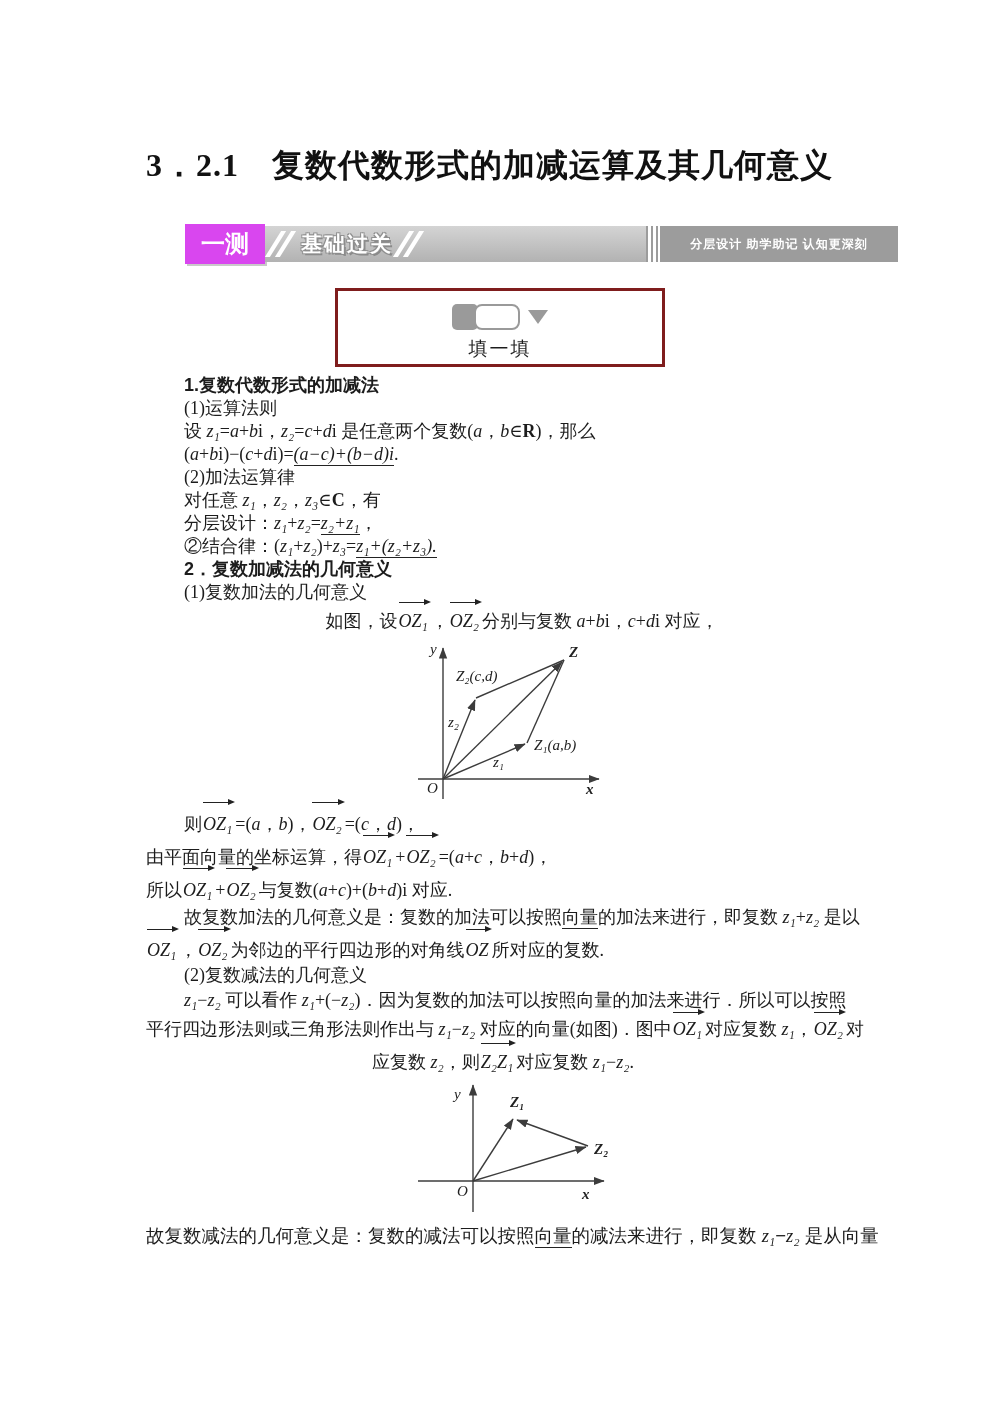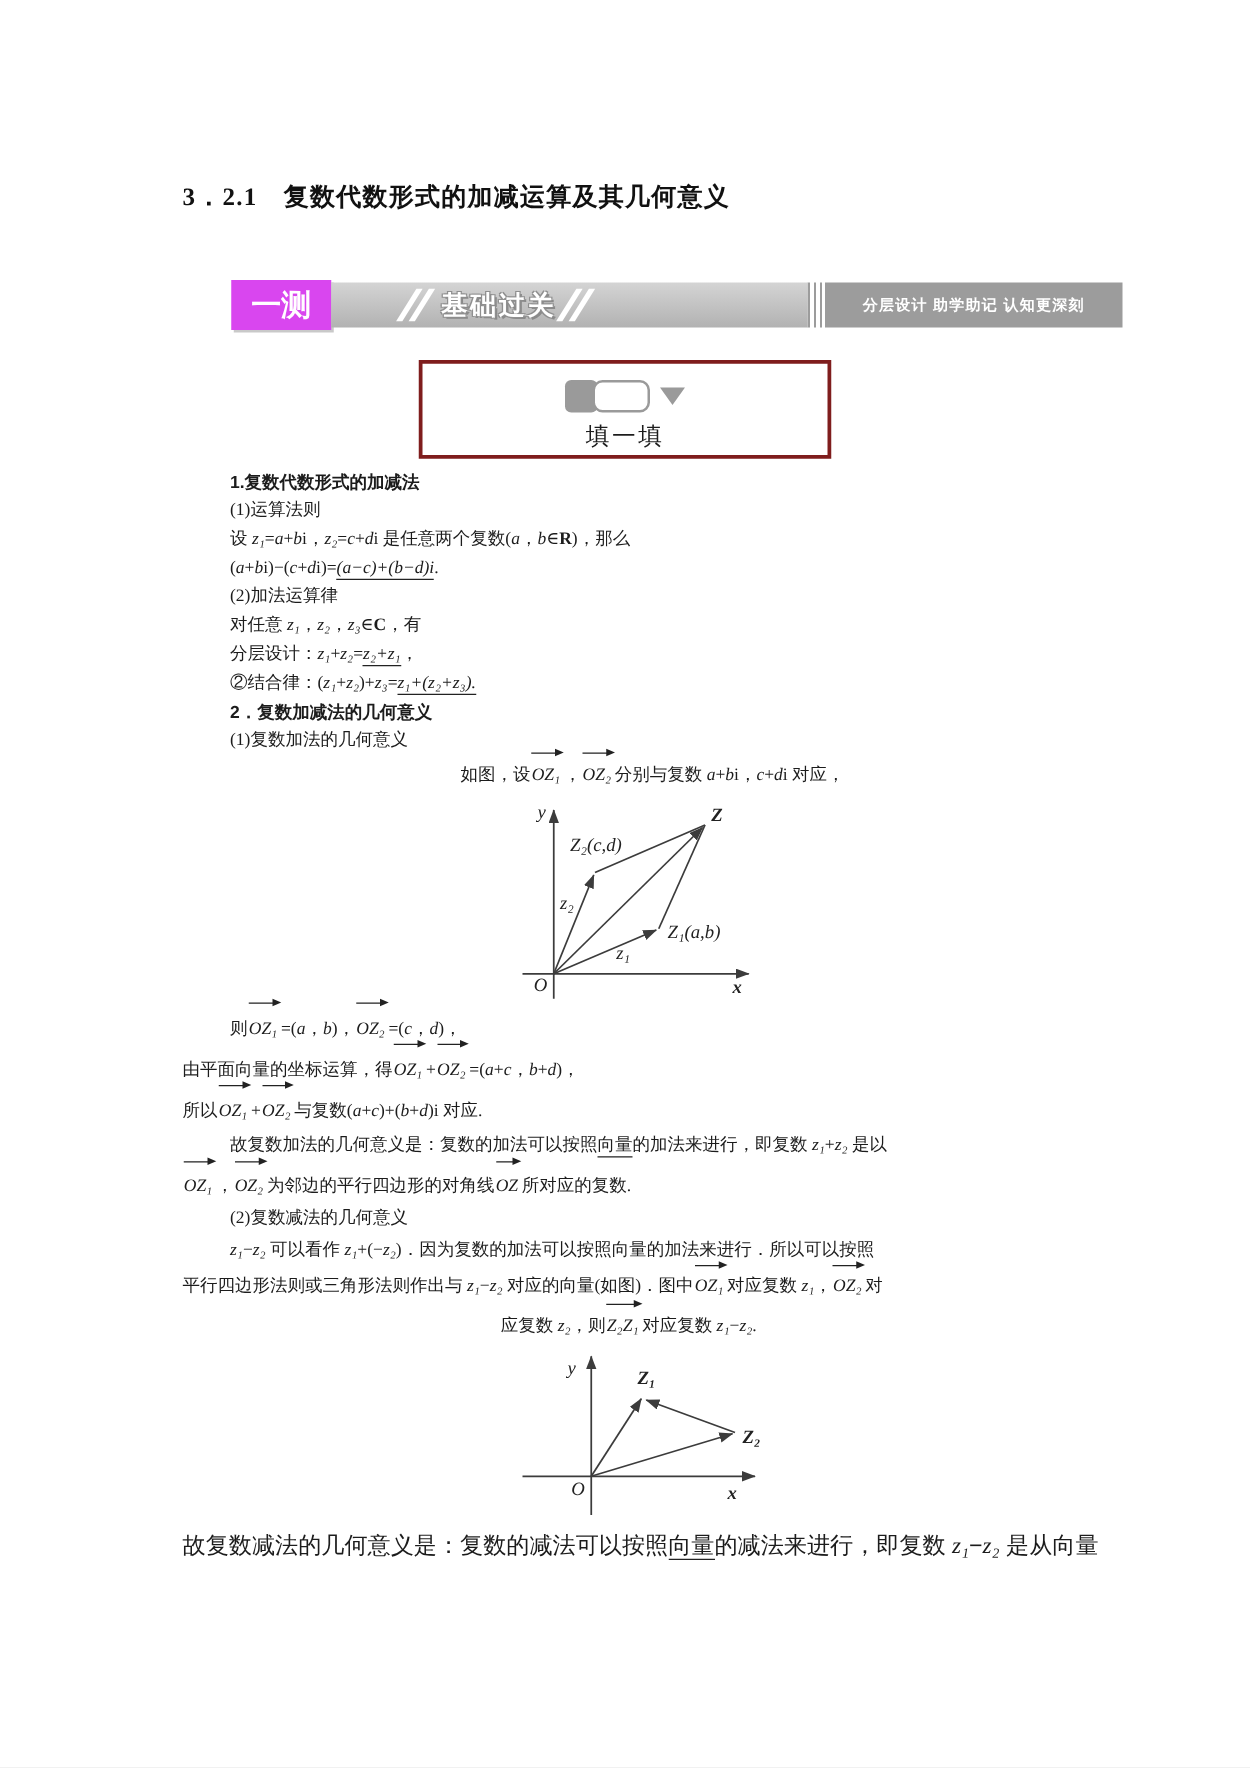--- a/index.html
+++ b/index.html
@@ -8,35 +8,35 @@
     width:1000px;height:1414px;
     margin:0 auto;
     background:#ffffff;
     font-family:"Liberation Serif","DejaVu Serif",serif;
     color:#1c1c1c;
     overflow:hidden;
   }
   
   .title{
     position:absolute;left:146px;top:144px;
-    font-size:20px;font-weight:700;letter-spacing:1px;
+    font-size:32px;font-weight:700;letter-spacing:1px;
     font-family:"Liberation Serif","DejaVu Serif",serif;
     color:#111;white-space:nowrap;
   }
   
   .banner{position:absolute;left:185px;top:226px;width:713px;height:36px;display:flex;align-items:stretch;}
   .banner-left{
     width:80px;height:40px;margin-top:-2px;background:#d946ef;
     color:#fff;font-family:"Liberation Sans","DejaVu Sans",sans-serif;
     font-weight:700;font-size:24px;display:flex;align-items:center;justify-content:center;
     box-shadow:2px 2px 0 #c9c9c9;white-space:nowrap;
   }
   .banner-mid{
     flex:1;background:linear-gradient(#d4d4d4,#b2b2b2);
-    display:flex;align-items:center;padding-left:52px;position:relative;
+    display:flex;align-items:center;position:relative;
   }
   .slashes{display:flex;margin:0 8px;}
   .slash{width:5px;height:26px;background:#ffffff;transform:skewX(-32deg);margin-right:5px;}
   .banner-mid-label{
     color:#ffffff;font-family:"Liberation Sans","DejaVu Sans",sans-serif;
     font-weight:700;font-size:21px;letter-spacing:2px;white-space:nowrap;
     text-shadow:-1px -1px 0 #8f8f8f,1px -1px 0 #8f8f8f,-1px 1px 0 #8f8f8f,2px 2px 0 #8a8a8a;
   }
   .banner-stripes{width:14px;background:repeating-linear-gradient(90deg,#9c9c9c 0 2px,#ffffff 2px 5px);}
   .banner-right{
@@ -51,21 +51,21 @@
     border:3px solid #7f1d1d;background:#fff;box-sizing:border-box;
   }
   .toggle-row{display:flex;align-items:center;justify-content:center;margin-top:13px;}
   .knob{width:26px;height:26px;background:#9a9a9a;border-radius:5px;}
   .track{width:46px;height:26px;background:#fff;border:2px solid #9a9a9a;border-radius:8px;margin-left:-4px;box-sizing:border-box;}
   .tri{width:0;height:0;border-left:10px solid transparent;border-right:10px solid transparent;border-top:14px solid #9a9a9a;margin-left:8px;}
   .fill-label{text-align:center;margin-top:6px;font-size:19px;letter-spacing:2px;}
   
   .content{position:absolute;left:146px;top:374px;width:714px;}
   .group-a .line{padding-left:38px;}
-  .line{height:23px;line-height:23px;font-size:14px;white-space:nowrap;}
+  .line{height:23px;line-height:23px;font-size:18px;white-space:nowrap;}
   .line.b{font-family:"Liberation Sans","DejaVu Sans",sans-serif;font-weight:700;}
   .line.ind{padding-left:38px;}
   .line.h24{height:24px;line-height:24px;}
   .line.h27{height:27px;line-height:27px;}
   .line.h28{height:28px;line-height:28px;}
   .line.h30{height:30px;line-height:34px;text-align:center;}
   .line.h31{height:31px;line-height:31px;}
   .line.h32{height:32px;line-height:38px;}
   .line.h33{height:33px;line-height:40px;}
   .line.last{font-family:"Liberation Sans","DejaVu Sans",sans-serif;font-size:18.5px;height:30px;line-height:30px;}

